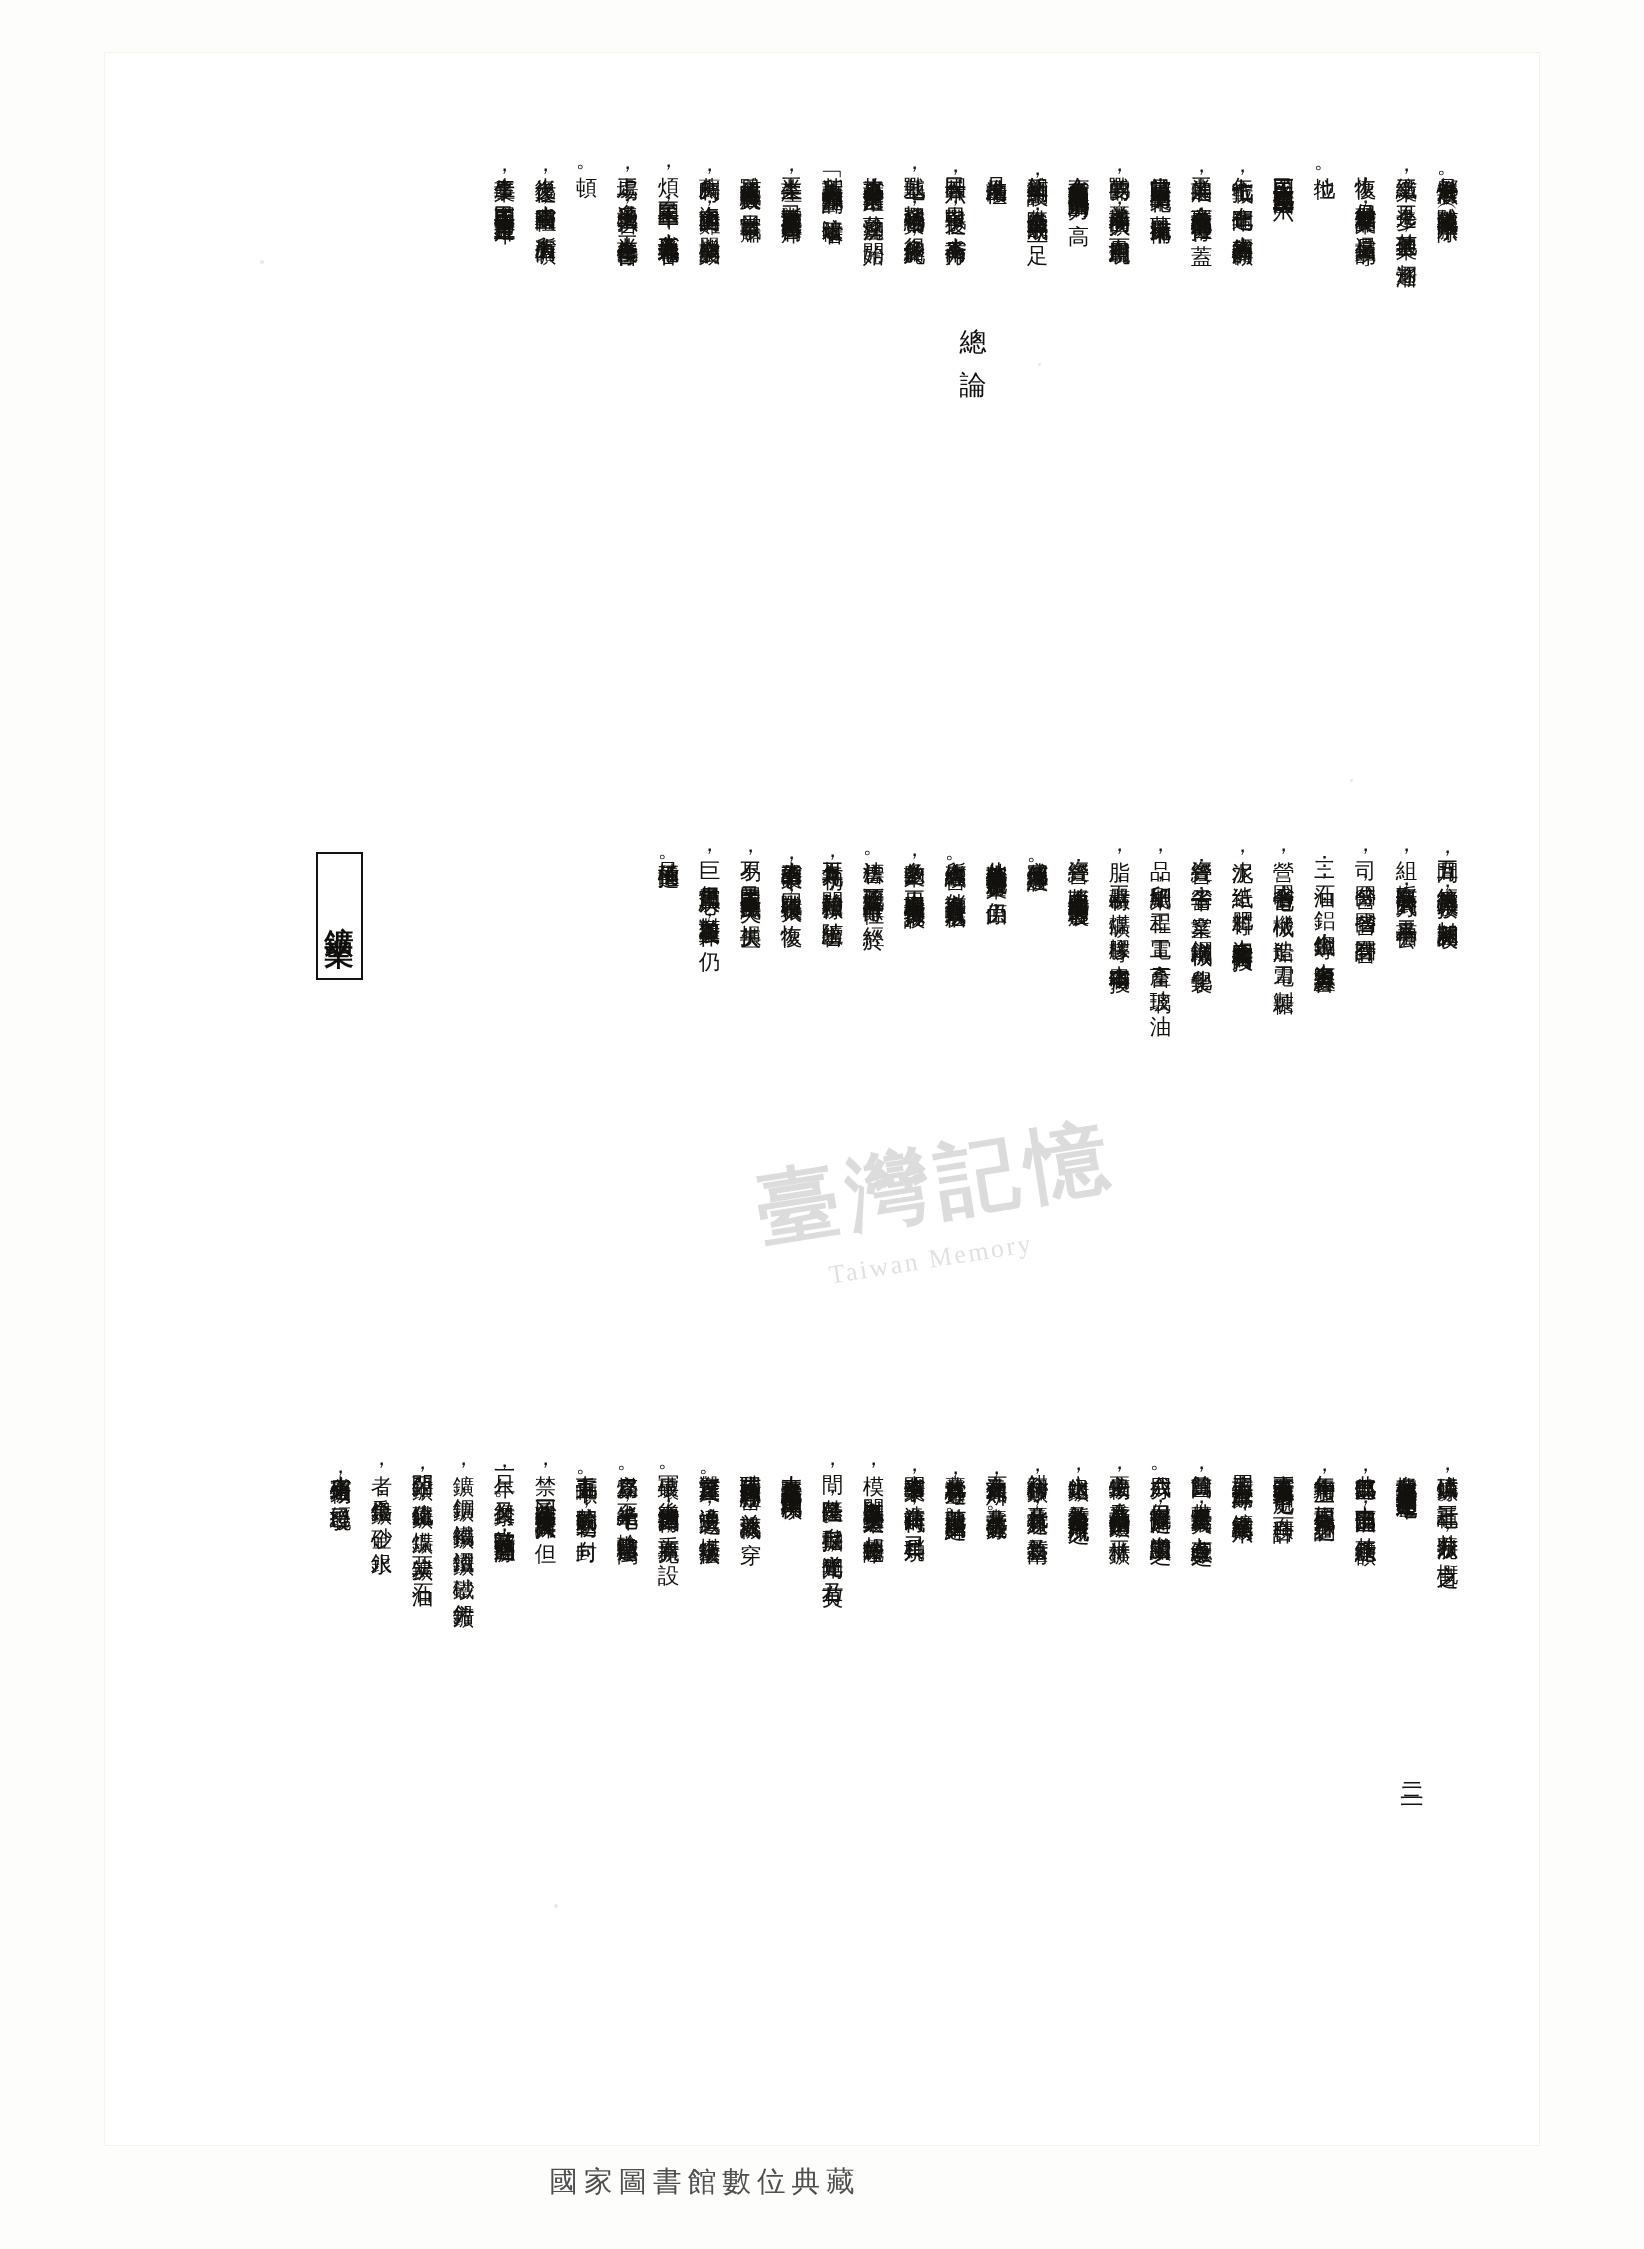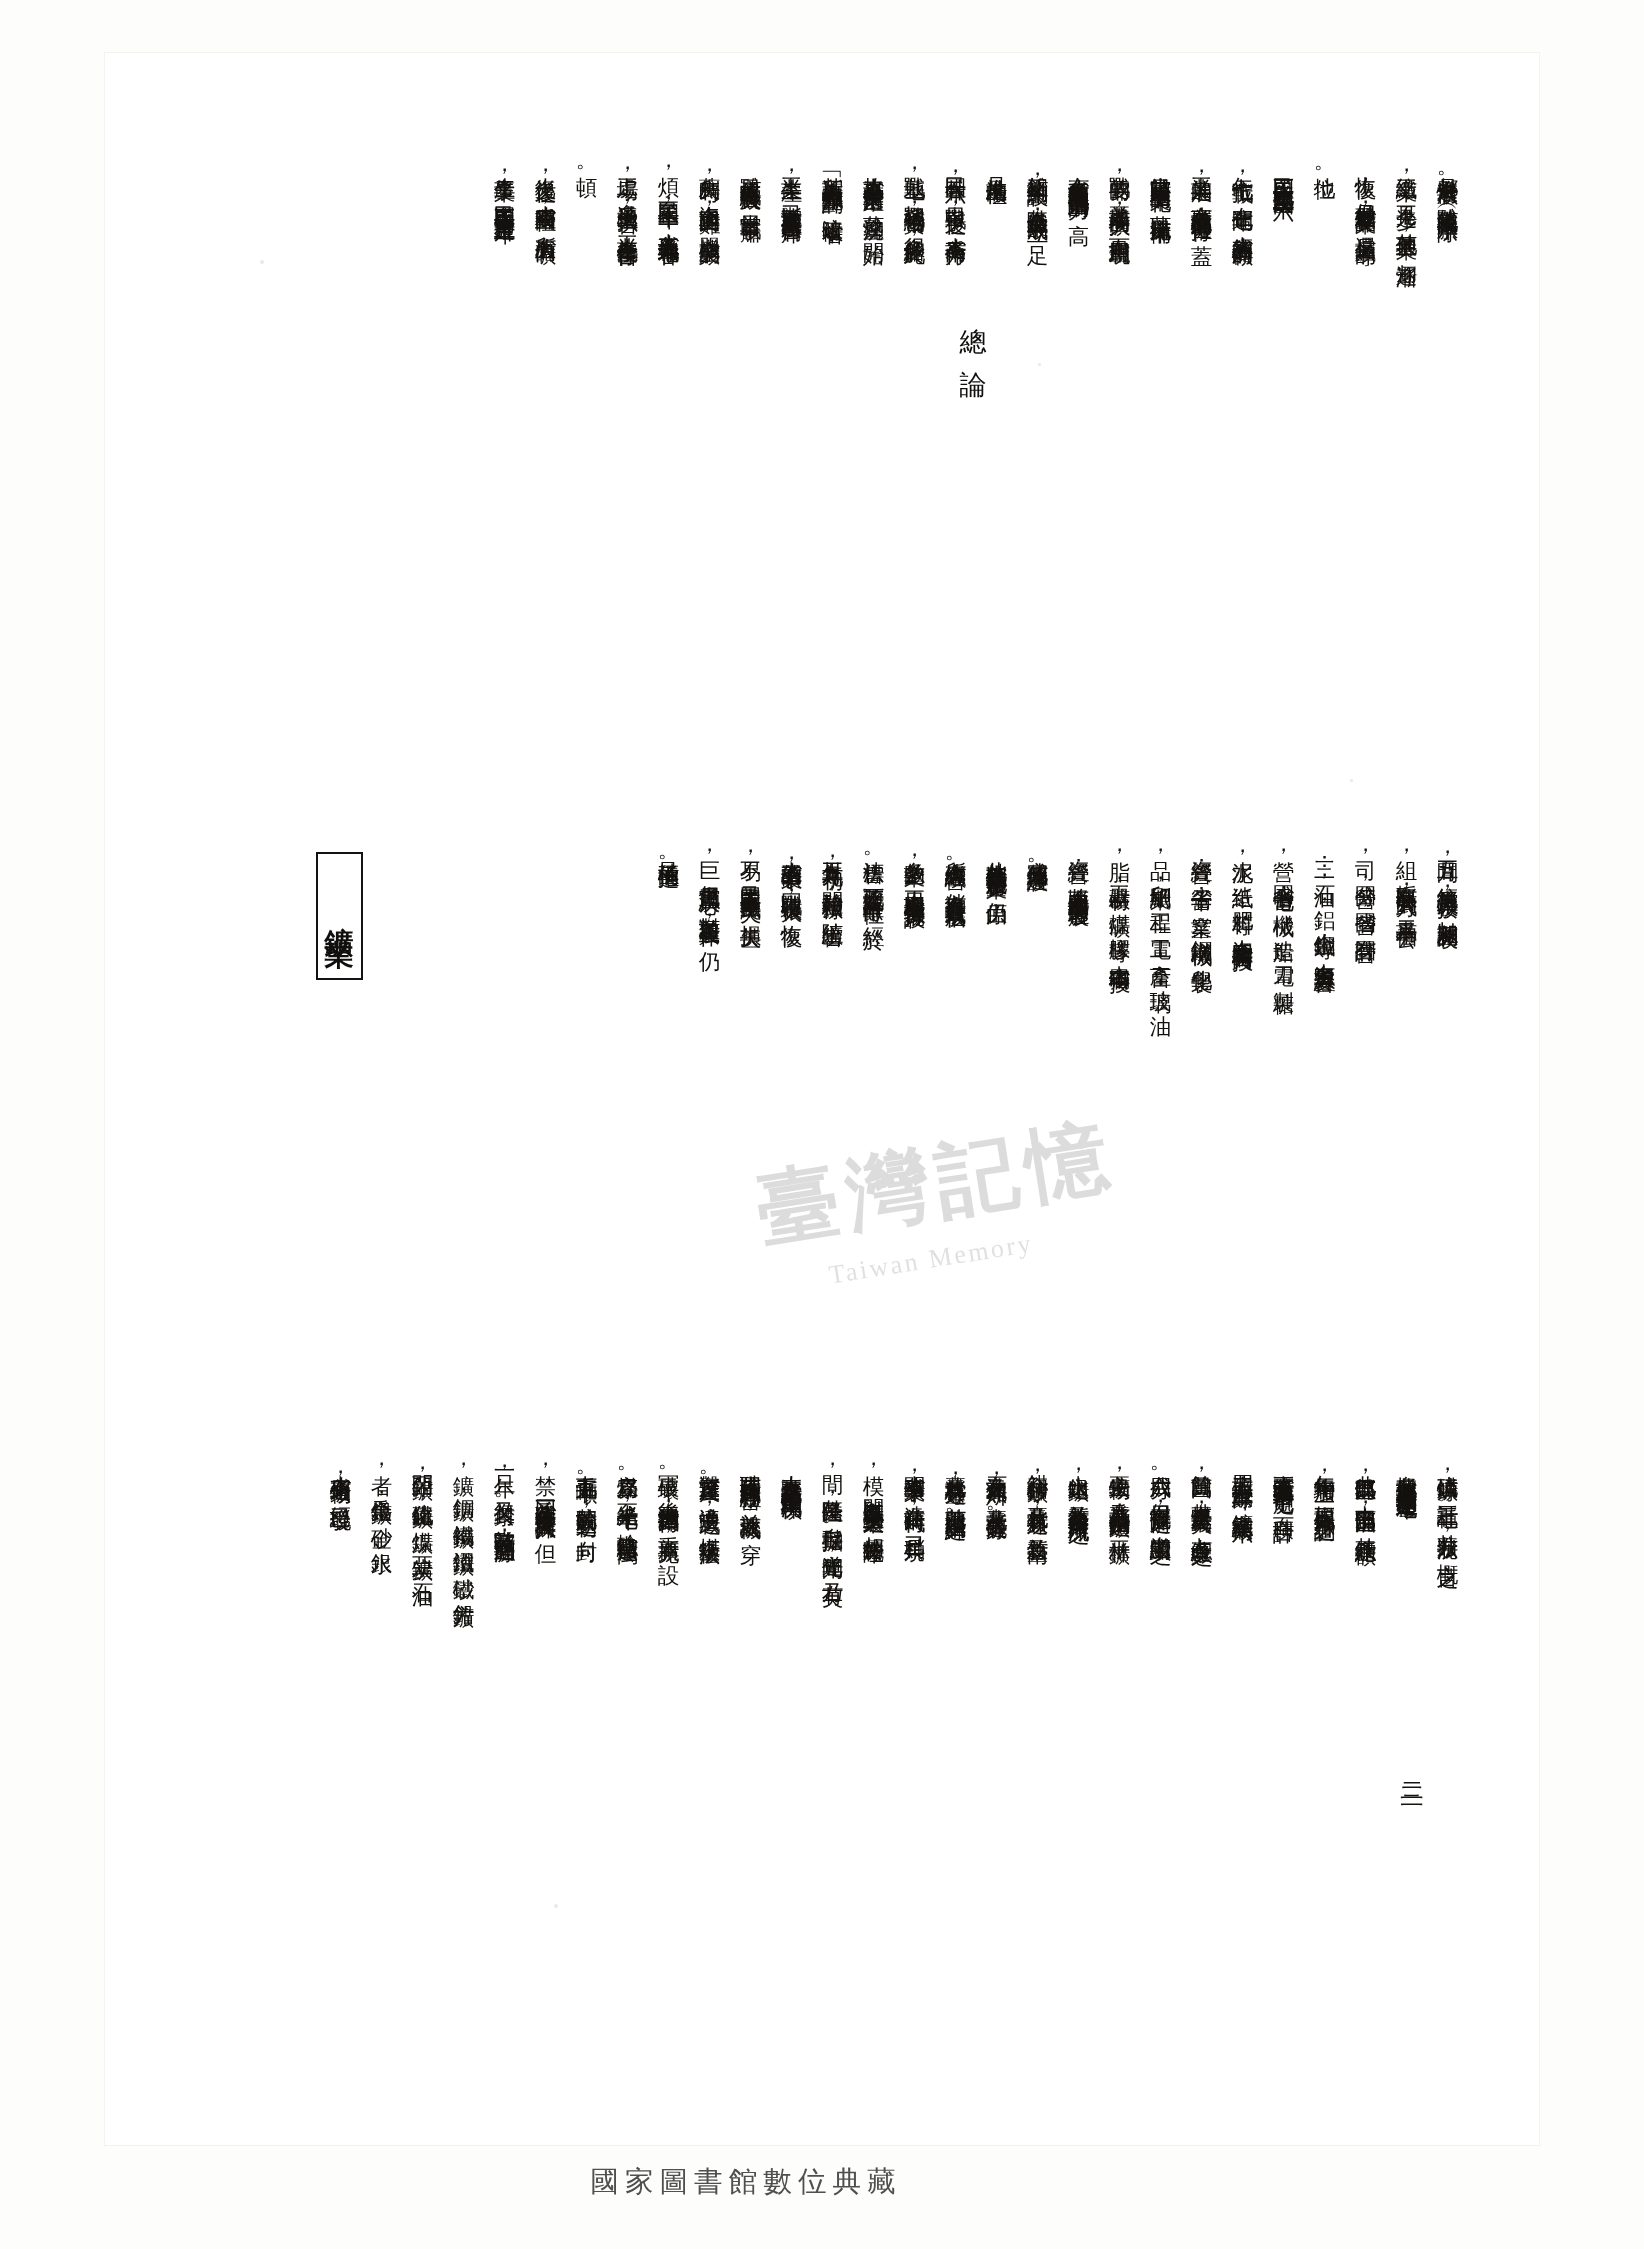--- a/index.html
+++ b/index.html
@@ -168,21 +168,20 @@
   #footer {
     position: absolute;
     left: 0;
     top: 2162px;
     width: 1410px;
     text-align: center;
     font-size: 28.6px;
     letter-spacing: 6px;
     color: #4f4f4f;
     font-family: "DejaVu Serif", serif;
-    margin-left: 41px;
   }
   
   .speck {
     position: absolute;
     background: #d9d7d2;
     border-radius: 50%;
     opacity: .55;
   }
 </style>
 </head>

